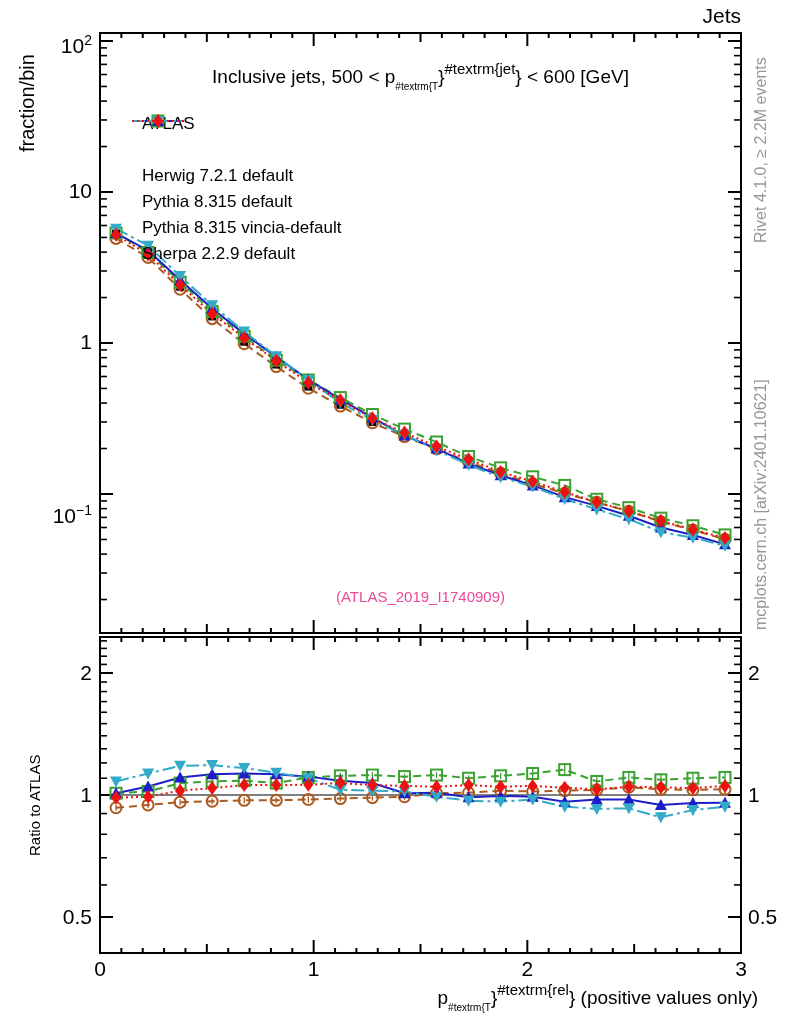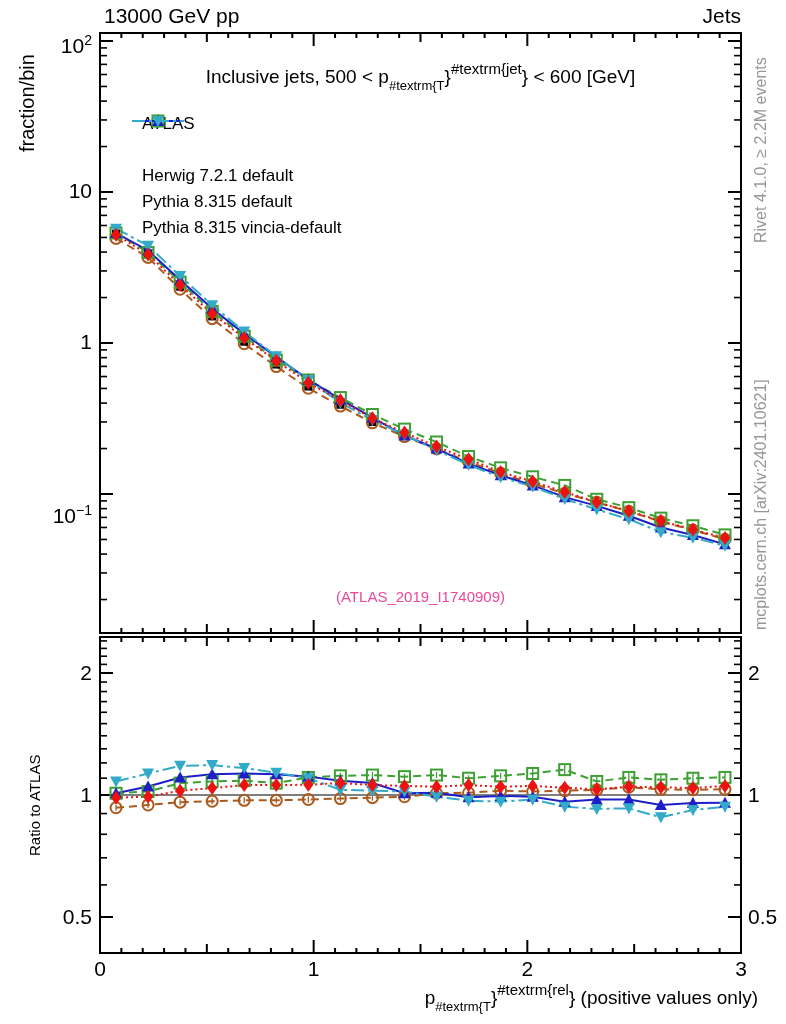--- a/index.html
+++ b/index.html
@@ -8,21 +8,21 @@
   .canvas svg{position:absolute;left:0;top:0;}
   .txt{position:absolute;white-space:nowrap;}
   .hdr{font-size:21px;top:4px;}
   #header-left{left:104px;}
   #header-right{right:45px;text-align:right;}
   #main-y-title{left:16px;top:152px;font-size:20px;transform:rotate(-90deg);transform-origin:0 0;}
   #ratio-y-title{left:26px;top:856px;font-size:15px;transform:rotate(-90deg);transform-origin:0 0;}
   #rivet-note{left:752px;top:243px;font-size:16px;color:#979797;transform:rotate(-90deg);transform-origin:0 0;}
   #mcplots-note{left:752px;top:630px;font-size:16px;color:#979797;transform:rotate(-90deg);transform-origin:0 0;}
   #main-title{left:100px;width:641px;top:60px;text-align:center;font-size:19px;}
-  #main-title .sub,#x-title .sub{font-size:13px;vertical-align:-7px;}
+  #main-title .sub,#x-title .sub{font-size:10px;vertical-align:-7px;}
   #main-title .sup,#x-title .sup{font-size:15px;vertical-align:9px;}
   #watermark{left:100px;width:641px;top:588px;text-align:center;font-size:15px;color:#ec4899;}
   #legend{position:absolute;left:130px;top:111px;}
   .legend-row{display:flex;align-items:center;height:26px;}
   .legend-label{font-size:17px;margin-left:12px;}
   .ylab{position:absolute;right:694px;text-align:right;font-size:21px;line-height:24px;}
   .ylab sup{font-size:14px;}
   .rlab-right{position:absolute;left:748px;font-size:21px;line-height:24px;}
   .xlab{position:absolute;width:40px;text-align:center;font-size:21px;top:957px;}
   #x-title{right:28px;top:981px;font-size:19px;text-align:right;}
@@ -596,21 +596,20 @@
       <polygon points="500.625,779.747572142884 505.625,786.747572142884 500.625,793.747572142884 495.625,786.747572142884" fill="#EE1111"></polygon>
       <polygon points="532.675,778.9097811585224 537.675,785.9097811585224 532.675,792.9097811585224 527.675,785.9097811585224" fill="#EE1111"></polygon>
       <polygon points="564.7249999999999,780.7582135040911 569.7249999999999,787.7582135040911 564.7249999999999,794.7582135040911 559.7249999999999,787.7582135040911" fill="#EE1111"></polygon>
       <polygon points="596.7750000000001,782.2851396880978 601.7750000000001,789.2851396880978 596.7750000000001,796.2851396880978 591.7750000000001,789.2851396880978" fill="#EE1111"></polygon>
       <polygon points="628.825,779.747572142884 633.825,786.747572142884 628.825,793.747572142884 623.825,786.747572142884" fill="#EE1111"></polygon>
       <polygon points="660.875,780.2521674818014 665.875,787.2521674818014 660.875,794.2521674818014 655.875,787.2521674818014" fill="#EE1111"></polygon>
       <polygon points="692.925,781.0963875822043 697.925,788.0963875822043 692.925,795.0963875822043 687.925,788.0963875822043" fill="#EE1111"></polygon>
       <polygon points="724.975,778.9097811585224 729.975,785.9097811585224 724.975,792.9097811585224 719.975,785.9097811585224" fill="#EE1111"></polygon>
     </svg>
 
-  <div class="txt hdr" id="header-left">13000 GeV pp</div>
   <div class="txt hdr" id="header-right">Jets</div>
 
   <div class="txt" id="main-y-title">fraction/bin</div>
   <div class="txt" id="ratio-y-title">Ratio to ATLAS</div>
 
   <div class="txt" id="rivet-note">Rivet 4.1.0, ≥ 2.2M events</div>
   <div class="txt" id="mcplots-note">mcplots.cern.ch [arXiv:2401.10621]</div>
 
   <div class="txt" id="main-title"><span>Inclusive jets, 500 &lt; p</span><span class="sub">#textrm{T</span><span>}</span><span class="sup">#textrm{jet</span><span>} &lt; 600 [GeV]</span></div>
   <div class="txt" id="watermark">(ATLAS_2019_I1740909)</div>
@@ -642,20 +641,27 @@
         </svg>
         <span class="legend-label">Pythia 8.315 default</span>
       </div>
       <div class="legend-row">
         <svg width="56" height="20">
           <line x1="2" y1="10" x2="54" y2="10" stroke="#32AAC8" stroke-width="2" stroke-dasharray="13,4,3,4"></line>
           <polygon points="22,5 34,5 28,16" fill="#32AAC8"></polygon>
         </svg>
         <span class="legend-label">Pythia 8.315 vincia-default</span>
       </div>
+      <div class="legend-row">
+        <svg width="56" height="20">
+          <line x1="2" y1="10" x2="54" y2="10" stroke="#EE1111" stroke-width="2" stroke-dasharray="2,3"></line>
+          <polygon points="28,3 33,10 28,17 23,10" fill="#EE1111"></polygon>
+        </svg>
+        <span class="legend-label">Sherpa 2.2.9 default</span>
+      </div>
     </div>
 
   <div class="txt" id="x-title"><span>p</span><span class="sub">#textrm{T</span><span>}</span><span class="sup">#textrm{rel</span><span>} (positive values only)</span></div>
 <div class="ylab" style="top: 28px;">10<sup>2</sup></div>
     <div class="ylab" style="top: 179px;">10</div>
     <div class="ylab" style="top: 330px;">1</div>
     <div class="ylab" style="top: 498px;">10<sup>−1</sup></div>
     <div class="ylab" style="top: 660.993px;">2</div>
     <div class="rlab-right" style="top: 660.993px;">2</div>
     <div class="ylab" style="top: 783px;">1</div>

